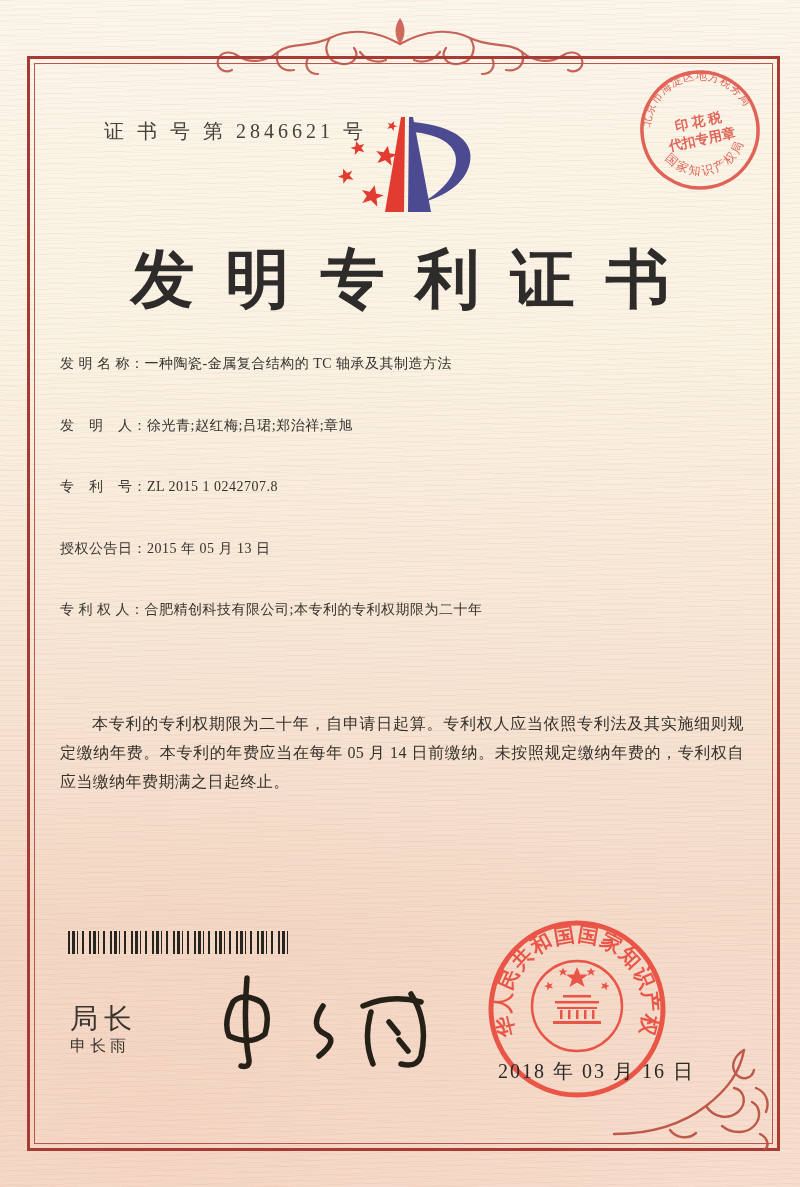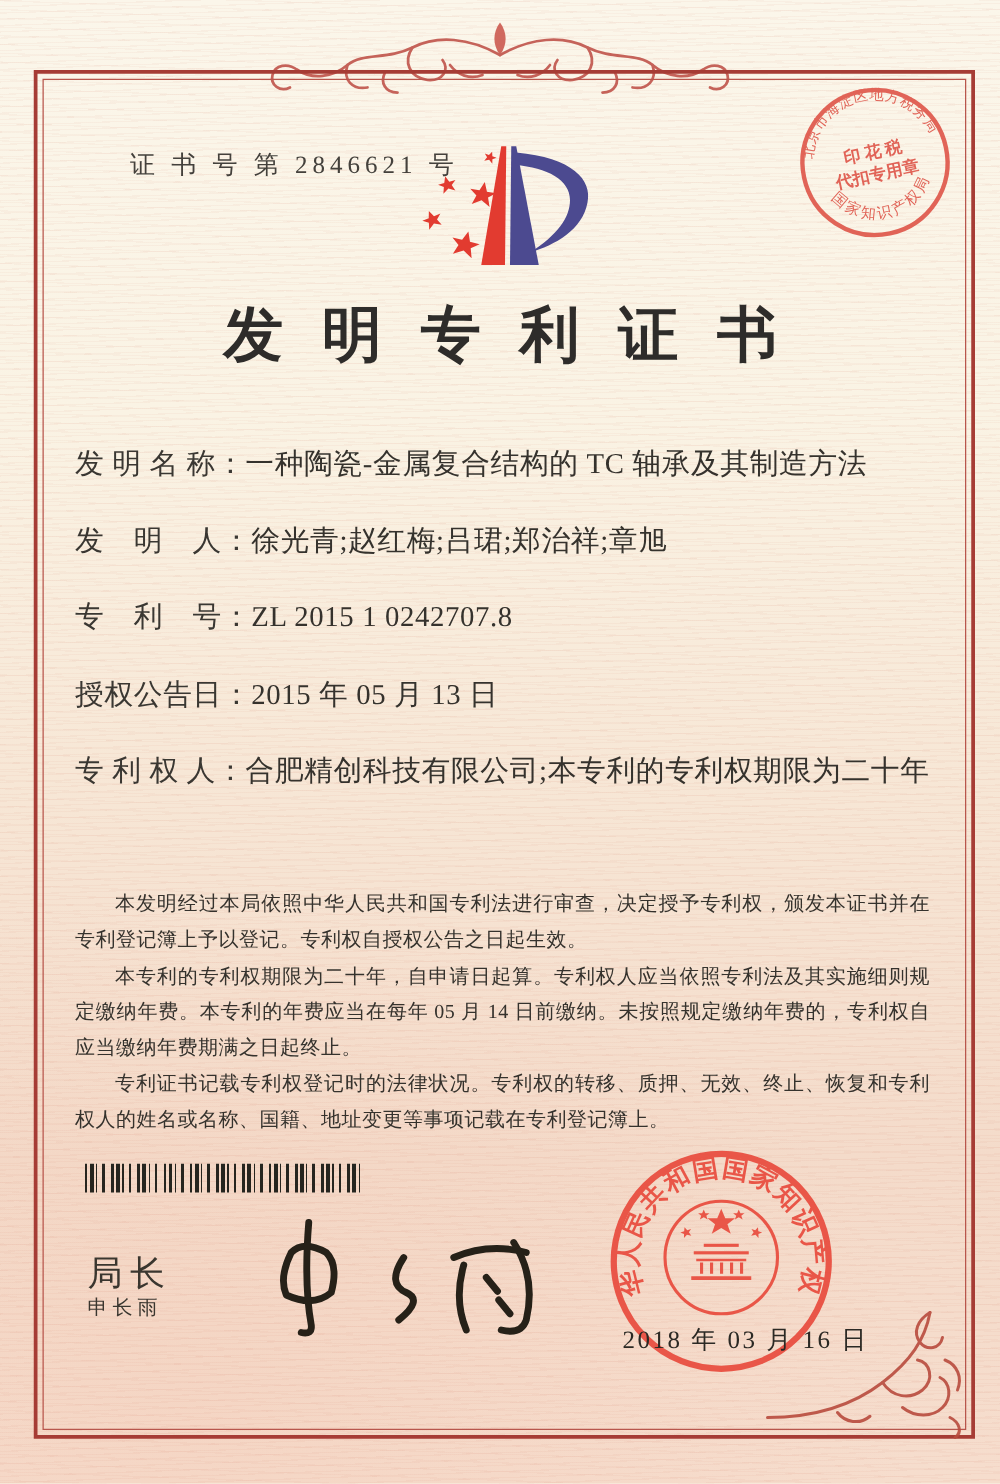--- a/index.html
+++ b/index.html
@@ -15,23 +15,23 @@
       repeating-linear-gradient(178deg, rgba(206,110,88,0.06) 0 1px, transparent 1px 5px),
       repeating-linear-gradient(182deg, rgba(206,110,88,0.05) 0 1px, transparent 1px 7px),
       radial-gradient(120% 60% at 20% 95%, rgba(235,150,120,0.10), transparent 60%);}
   .frame{position:absolute;left:27px;top:56px;width:747px;height:1089px;
     border:3px solid #a63c35;}
   .frame-inner{position:absolute;inset:4px;border:1px solid #b8564c;}
   .cert-number{position:absolute;left:56px;top:118px;font-size:20px;letter-spacing:4px;color:#44413c;margin-left:48px;}
   .logo{position:absolute;left:332px;top:92px;}
   .stamp{position:absolute;left:636px;top:66px;}
   .title{position:absolute;left:0;top:236px;width:800px;margin:0;text-align:center;
-    font-size:48px;font-weight:600;letter-spacing:31px;text-indent:31px;color:#2e2c2a;}
+    font-size:64px;font-weight:600;letter-spacing:31px;text-indent:31px;color:#2e2c2a;}
   .fields{position:absolute;left:60px;top:355px;width:690px;}
-  .field-row{height:61.5px;font-size:23px;color:#3a3732;letter-spacing:0.5px;}
+  .field-row{height:61.5px;font-size:14px;color:#3a3732;letter-spacing:0.5px;}
   .field-label{color:#3a3732;}
   .field-value{color:#35322d;}
   .paragraphs{position:absolute;left:60px;top:710px;width:684px;}
   .paragraphs p{margin:0;font-size:16px;line-height:28.8px;text-align:justify;
     text-indent:2em;color:#35322d;letter-spacing:0.4px;}
   .barcode{position:absolute;left:68px;top:931px;width:222px;height:23px;
     background:repeating-linear-gradient(90deg,
       #26251f 0 2px,transparent 2px 4px,
       #26251f 4px 7px,transparent 7px 9px,
       #26251f 9px 10px,transparent 10px 14px,
@@ -135,23 +135,21 @@
     </div>
     <div class="field-row">
       <span class="field-label">授权公告日：</span><span class="field-value">2015 年 05 月 13 日</span>
     </div>
     <div class="field-row">
       <span class="field-label">专 利 权 人：</span><span class="field-value">合肥精创科技有限公司;本专利的专利权期限为二十年</span>
     </div>
   </div>
 
   <div class="paragraphs">
-    <p>本发明经过本局依照中华人民共和国专利法进行审查，决定授予专利权，颁发本证书并在专利登记簿上予以登记。专利权自授权公告之日起生效。</p>
     <p>本专利的专利权期限为二十年，自申请日起算。专利权人应当依照专利法及其实施细则规定缴纳年费。本专利的年费应当在每年 05 月 14 日前缴纳。未按照规定缴纳年费的，专利权自应当缴纳年费期满之日起终止。</p>
-    <p>专利证书记载专利权登记时的法律状况。专利权的转移、质押、无效、终止、恢复和专利权人的姓名或名称、国籍、地址变更等事项记载在专利登记簿上。</p>
   </div>
 
   <div class="barcode"></div>
 
   <div class="signoff-role">局长</div>
   <div class="signoff-name">申长雨</div>
 
   <svg class="signature" width="255" height="100" viewBox="0 0 255 100">
     <g stroke="#262118" stroke-width="5.5" fill="none" stroke-linecap="round" stroke-linejoin="round">
       <path d="M38,30 Q28,50 34,64 Q56,74 70,62 Q76,40 66,30 Q48,20 38,30"></path>

